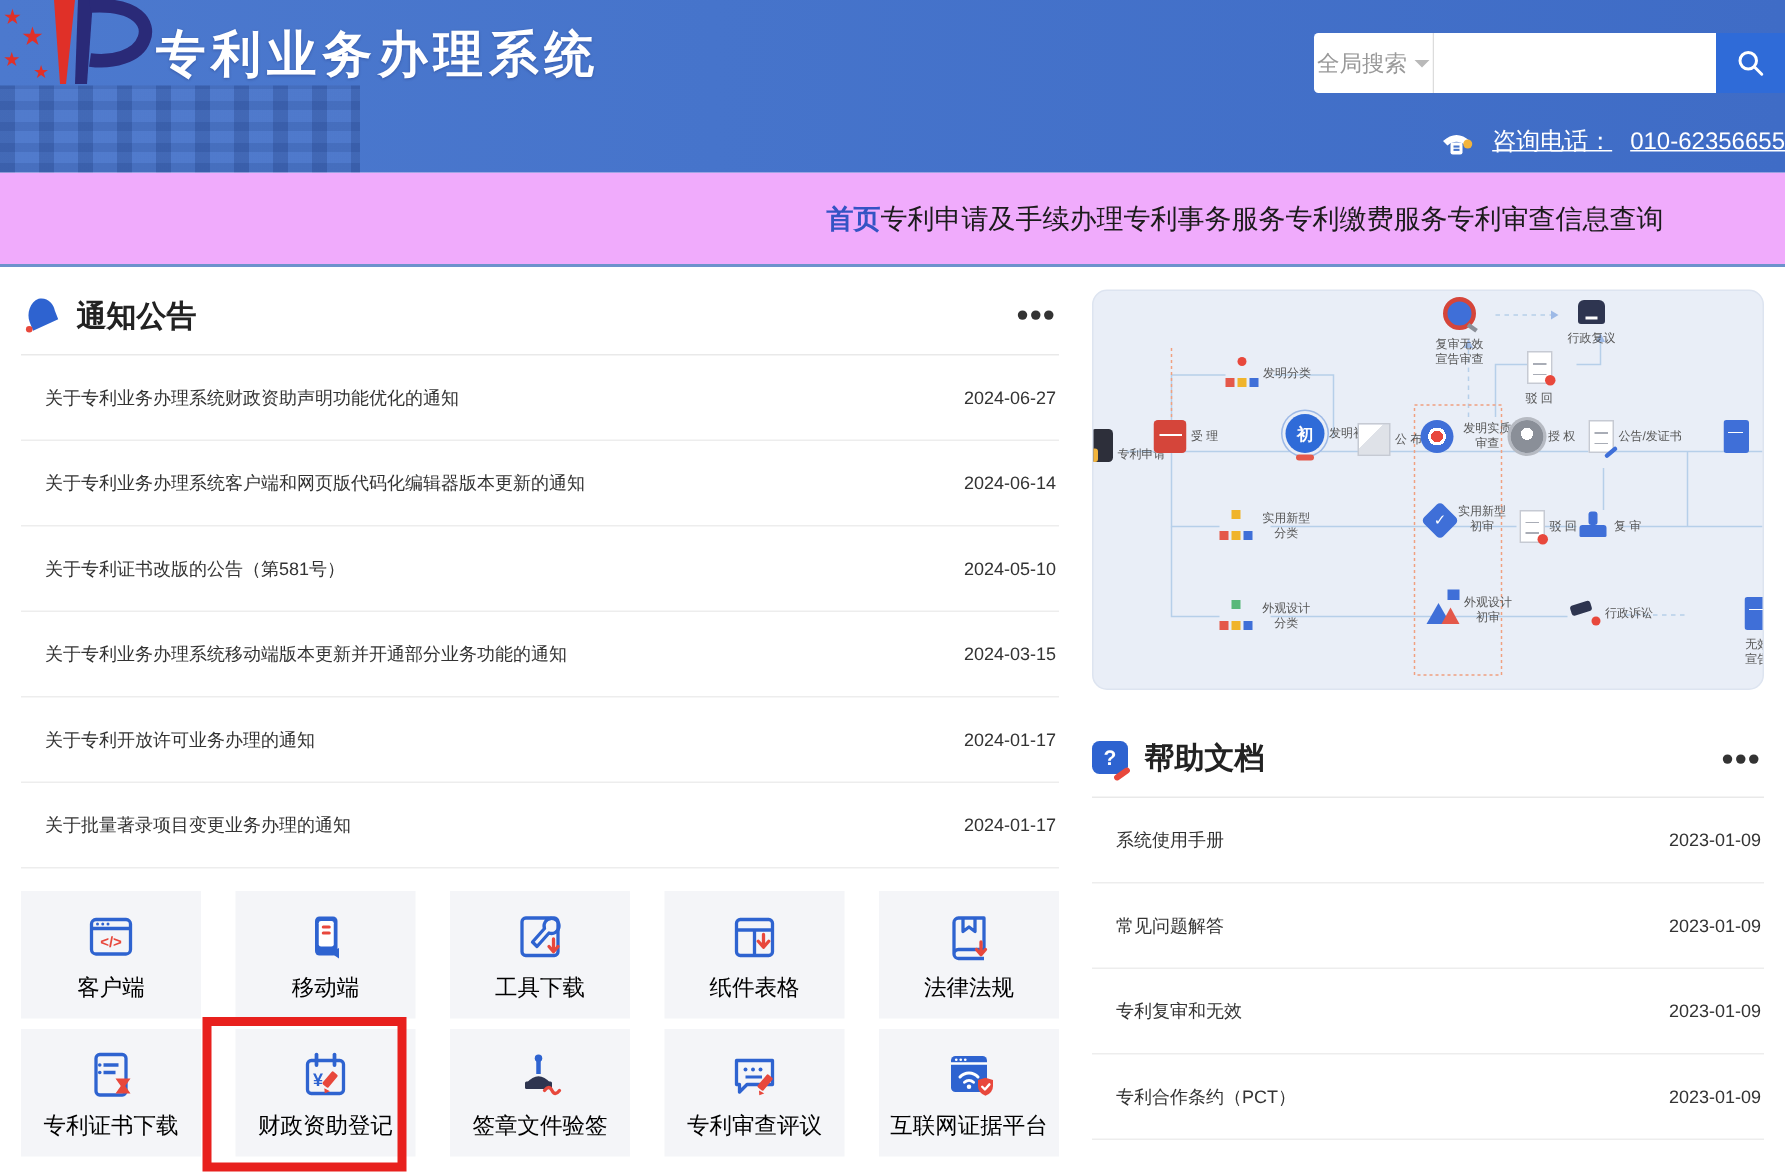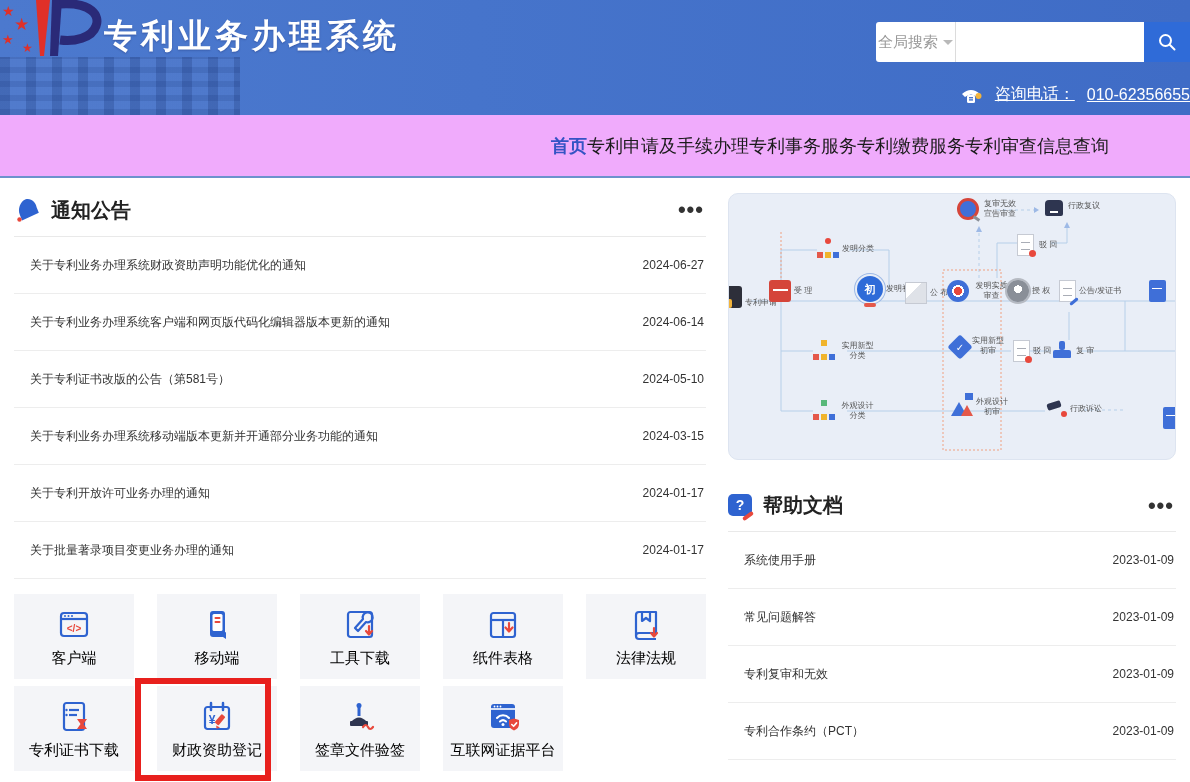--- a/index.html
+++ b/index.html
@@ -60,21 +60,21 @@
   .tile-label { font-size:15px; color:#000000; }
   .highlight-box { position:absolute; left:121px; top:84px; width:136px; height:103px;
           border:6px solid #e8201d; pointer-events:none; }
 
   
   .flow-card { position:relative; height:267px; margin-top:15px; background:#e9eef7;
                border:1px solid #dde4f0; border-radius:10px; overflow:hidden; }
   .fc-wires { position:absolute; left:0; top:0; z-index:0; }
   .fc-node { position:absolute; z-index:1; width:64px; display:flex; flex-direction:row;
              align-items:center; gap:3px; }
-  .fc-node--side { flex-direction:row; width:auto; gap:5px; }
+  .fc-node--side { flex-direction:column; width:auto; gap:5px; }
   .fc-label { font-size:8px; color:#555; text-align:center; line-height:1.25; white-space:pre-line; }
   .fc-icon { position:relative; width:22px; height:22px; flex:0 0 auto; }
   .fc-icon-text { position:absolute; inset:0; display:flex; align-items:center; justify-content:center;
              color:#fff; font-size:11px; font-weight:bold; z-index:2; }
   .fc-phone { width:15px; height:22px; background:#2d2f3a; border-radius:3px; }
   .fc-phone::after { content:""; position:absolute; left:-4px; bottom:0; width:9px; height:9px;
              background:#f2b43c; border-radius:2px; }
   .fc-clipboard { background:#d5453a; border-radius:3px;
              background-image:repeating-linear-gradient(#d5453a 0 4px,#fff 4px 6px,#d5453a 6px 9px);
              background-size:70% 60%; background-position:55% 60%; background-repeat:no-repeat;
@@ -299,20 +299,32 @@
           <circle cx="18" cy="7.5" r="2.5" fill="#2e63d0"></circle>
           <rect x="16.5" y="9" width="3" height="9" fill="#2e63d0"></rect>
           <path d="M10,24 q8,-9 16,0 Z" fill="#2e3550"></path>
           <rect x="9" y="23" width="18" height="5" rx="1" fill="#2e3550"></rect>
           <path d="M22,29 q3,-4 5,0 t5,0" fill="none" stroke="#e8483c" stroke-width="2.2" stroke-linecap="round"></path>
         </svg>
         <span class="tile-label">签章文件验签</span>
       </div>
       <div class="tile">
         <svg width="38" height="38" viewBox="0 0 38 38">
+          <path d="M7,9 h24 v16 h-17 l-5,5 v-5 h-2 Z" fill="none" stroke="#2e63d0" stroke-width="2.2" stroke-linejoin="round"></path>
+          <circle cx="13" cy="15" r="1.3" fill="#2e63d0"></circle>
+            <circle cx="18" cy="15" r="1.3" fill="#2e63d0"></circle>
+            <circle cx="23" cy="15" r="1.3" fill="#2e63d0"></circle>
+          <line x1="13" y1="20" x2="24" y2="20" stroke="#2e63d0" stroke-width="2"></line>
+          <rect x="24" y="18" width="5" height="11" rx="1" fill="#e8483c" transform="rotate(40 26 23)"></rect>
+          <polygon points="22,29 25.5,31 22.2,32.2" fill="#e8483c"></polygon>
+        </svg>
+        <span class="tile-label">专利审查评议</span>
+      </div>
+      <div class="tile">
+        <svg width="38" height="38" viewBox="0 0 38 38">
           <rect x="7" y="6" width="24" height="24" rx="3" fill="#2e63d0"></rect>
           <line x1="7" y1="11" x2="31" y2="11" stroke="#fff" stroke-width="1.6"></line>
           <circle cx="10.5" cy="8.5" r=".9" fill="#fff"></circle>
             <circle cx="13.5" cy="8.5" r=".9" fill="#fff"></circle>
             <circle cx="16.5" cy="8.5" r=".9" fill="#fff"></circle>
           <path d="M13,20 a8,8 0 0 1 12,0 M16,23.5 a4.5,4.5 0 0 1 6,0" fill="none" stroke="#fff" stroke-width="2" stroke-linecap="round"></path>
           <circle cx="19" cy="26.5" r="1.5" fill="#fff"></circle>
           <path d="M25,22 l5,-1.5 l5,1.5 v4 q0,4.5 -5,6.5 q-5,-2 -5,-6.5 Z" fill="#e8483c"></path>
           <path d="M27.8,26.5 l1.8,1.8 l3,-3.4" fill="none" stroke="#fff" stroke-width="1.6" stroke-linecap="round" stroke-linejoin="round"></path>
         </svg>

